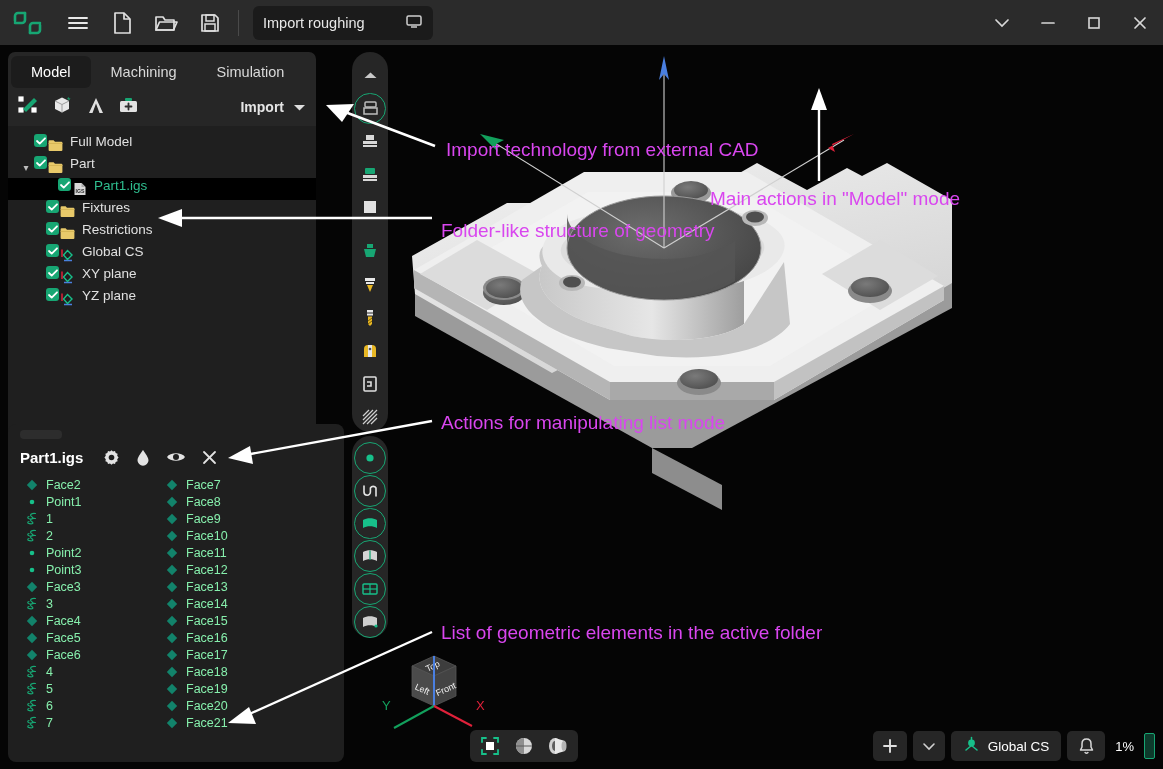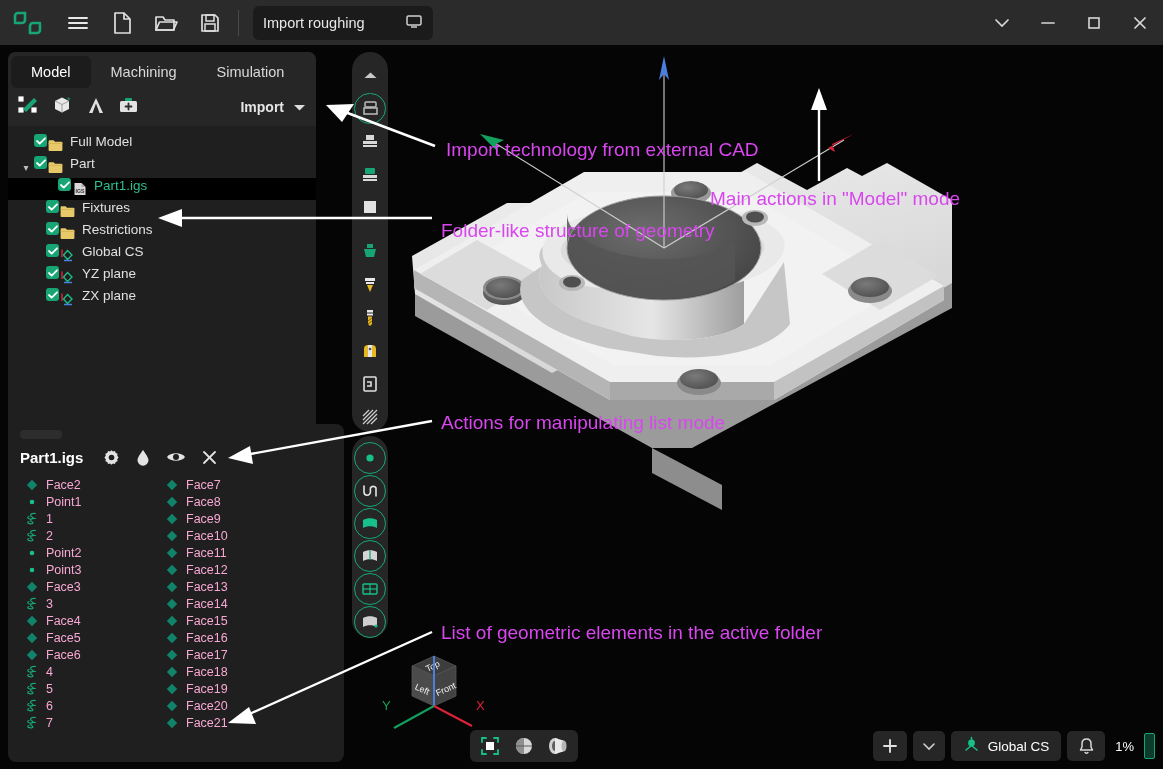--- a/index.html
+++ b/index.html
@@ -72,21 +72,21 @@
   .listpanel {
     position: absolute; left: 8px; top: 424px; width: 336px; height: 338px;
     background: #1f1f1f; border-radius: 8px; padding: 6px 0 0 0; overflow: hidden;
   }
   .grip { width: 42px; height: 9px; background: #2d2d2d; border-radius: 4px; margin: 0 0 3px 12px; }
   .lhead { display: flex; align-items: center; height: 30px; padding: 0 12px; gap: 16px; }
   .lhead .fname { color: #ffffff; font-size: 15px; font-weight: bold; margin-right: 4px; }
   .lhead .act { cursor: pointer; display: flex; align-items: center; }
   .cols { display: flex; padding: 4px 0 0 16px; }
   .col { width: 140px; }
-  .litem { display: flex; align-items: center; height: 17px; font-size: 12.5px; color: #f9a8d4; cursor: pointer; gap: 6px; }
+  .litem { display: flex; align-items: center; height: 17px; font-size: 12.5px; color: #86efac; cursor: pointer; gap: 6px; }
   .litem .gi { width: 16px; display: flex; align-items: center; justify-content: center; flex: none; }
 
   
   .vbar {
     position: absolute; left: 352px; top: 52px; width: 36px; height: 380px;
     background: #262626; border-radius: 18px;
     display: flex; flex-direction: column; align-items: center; padding-top: 8px; gap: 2px;
   }
   .vbar2 {
     position: absolute; left: 352px; top: 436px; width: 36px; height: 202px;
@@ -377,37 +377,37 @@
               <path d="M1 4 L3.7 6.6 L9 1.3" fill="none" stroke="#ffffff" stroke-width="1.8" stroke-linecap="round" stroke-linejoin="round"></path>
             </svg>
           </span>
           <span class="ficon">
             <svg width="15" height="14" viewBox="0 0 15 14">
     <line x1="2" y1="1.5" x2="2" y2="9" stroke="#e0213a" stroke-width="1.5"></line>
     <line x1="4" y1="12.5" x2="12" y2="12.5" stroke="#4a7fe0" stroke-width="1.5"></line>
     <path d="M7.5 2.5 L12 7 L7.5 11.5 L3.5 7 Z" fill="none" stroke="#17c08a" stroke-width="1.4"></path>
             </svg>
           </span>
-          <span class="tlabel">YZ plane</span>
+          <span class="tlabel">XY plane</span>
         </div>
         <div class="trow" style="padding-left: 22px;">
           <span class="chev"></span>
           <span class="cbx">
             <svg width="10" height="8" viewBox="0 0 10 8">
               <path d="M1 4 L3.7 6.6 L9 1.3" fill="none" stroke="#ffffff" stroke-width="1.8" stroke-linecap="round" stroke-linejoin="round"></path>
             </svg>
           </span>
           <span class="ficon">
             <svg width="15" height="14" viewBox="0 0 15 14">
     <line x1="2" y1="1.5" x2="2" y2="9" stroke="#e0213a" stroke-width="1.5"></line>
     <line x1="4" y1="12.5" x2="12" y2="12.5" stroke="#4a7fe0" stroke-width="1.5"></line>
     <path d="M7.5 2.5 L12 7 L7.5 11.5 L3.5 7 Z" fill="none" stroke="#17c08a" stroke-width="1.4"></path>
             </svg>
           </span>
-          <span class="tlabel">ZX plane</span>
+          <span class="tlabel">YZ plane</span>
         </div>
       </div>
   </div>
 
   <div class="listpanel">
     <div class="grip"></div>
     <div class="lhead">
       <span class="fname">Part1.igs</span>
       <span class="act">
         <svg width="17" height="17" viewBox="0 0 17 17">

